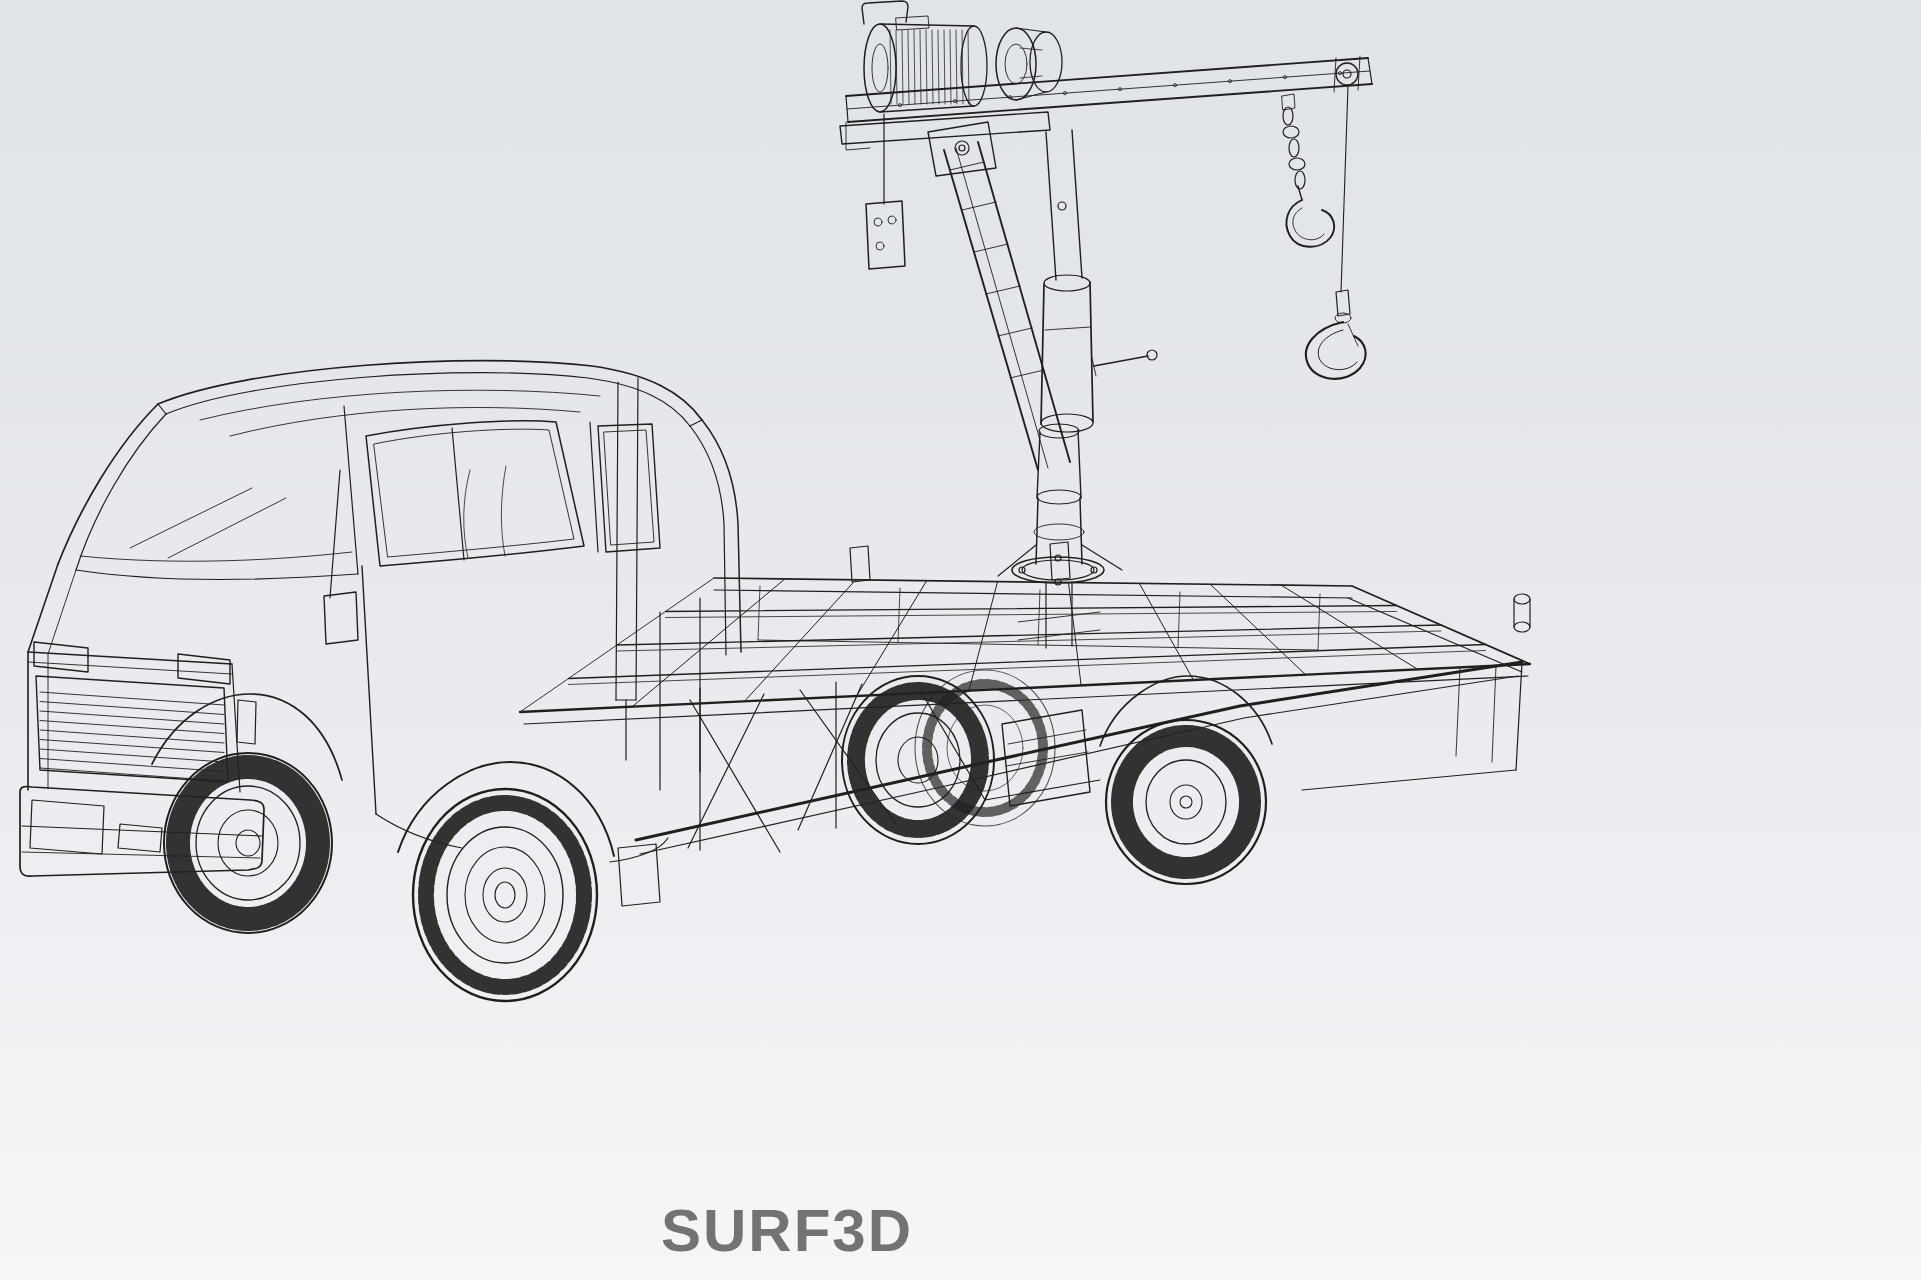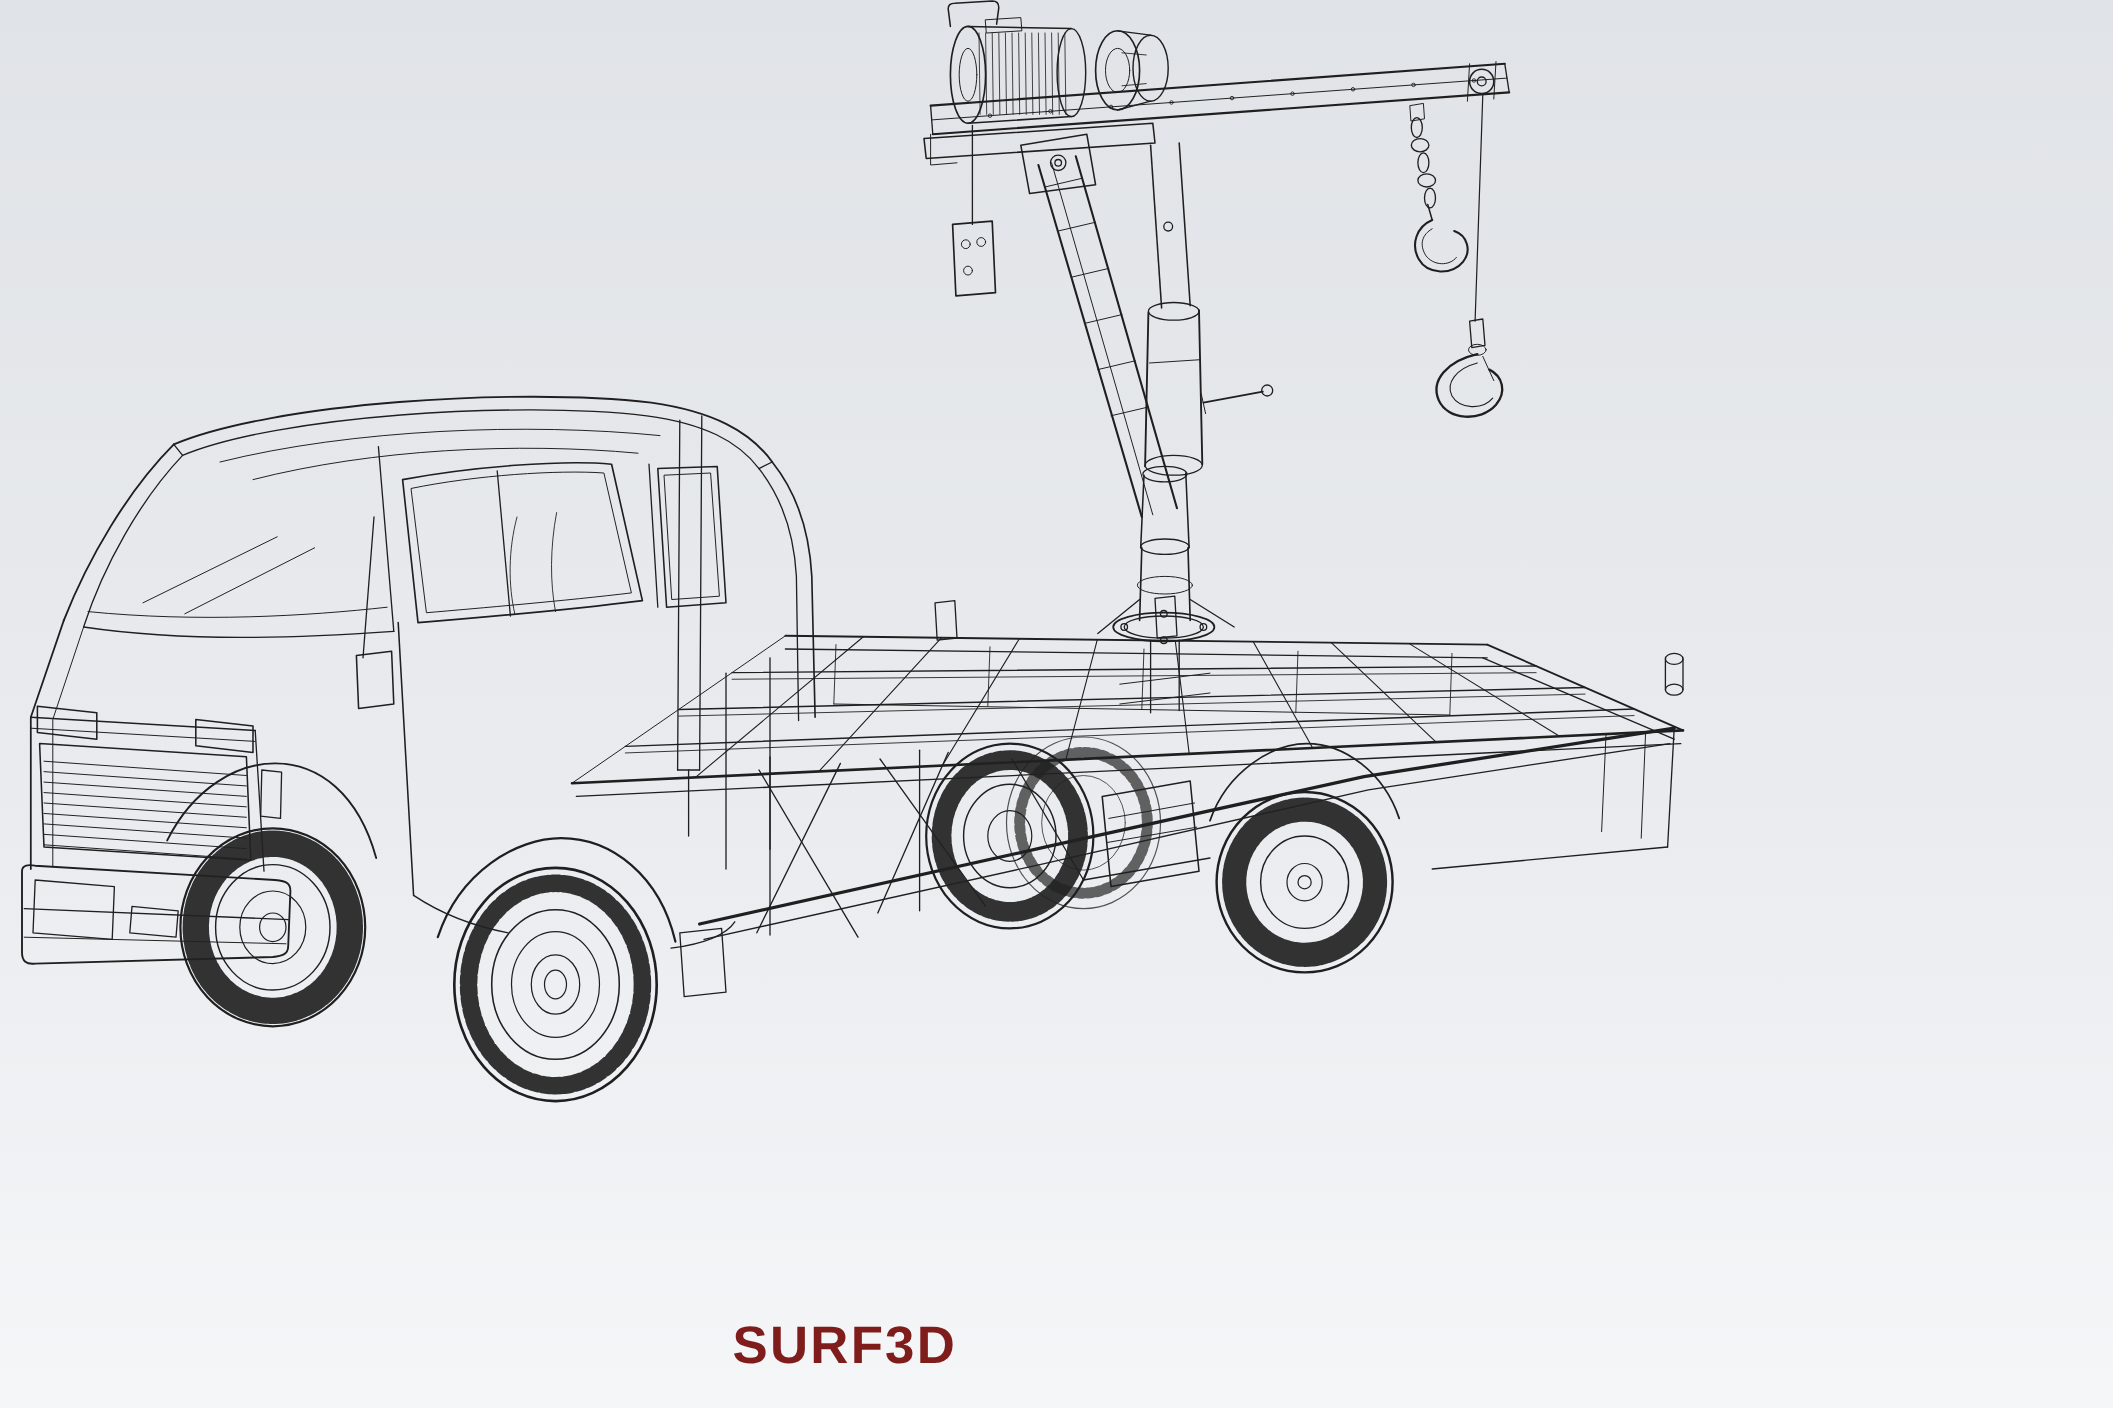--- a/index.html
+++ b/index.html
@@ -6,22 +6,22 @@
   body{
     width:1921px;height:1280px;overflow:hidden;
     background:linear-gradient(180deg,#e0e3e7 0%,#e9ebee 55%,#f5f6f8 100%);
     font-family:"Liberation Sans", sans-serif;
   }
   .stage{position:relative;width:1921px;height:1280px;}
   svg.wireframe{position:absolute;left:0;top:0;}
   svg.wireframe *{vector-effect:non-scaling-stroke;}
   .stroke{fill:none;stroke:#1f1f1f;stroke-width:1.2;stroke-linecap:round;stroke-linejoin:round;}
   .watermark{
-    position:absolute;left:768px;top:1196px;transform:translateX(-50%);
-    font-weight:bold;font-size:48px;letter-spacing:2px;color:#7f1d1d;
+    position:absolute;left:787px;top:1196px;transform:translateX(-50%);
+    font-weight:bold;font-size:60px;letter-spacing:2px;color:#737373;
     font-family:"Liberation Sans", sans-serif;
   }
 </style>
 </head>
 <body>
 
 <div class="stage">
 
   <svg class="wireframe" width="1921" height="1280" viewBox="0 0 1921 1280">
 

